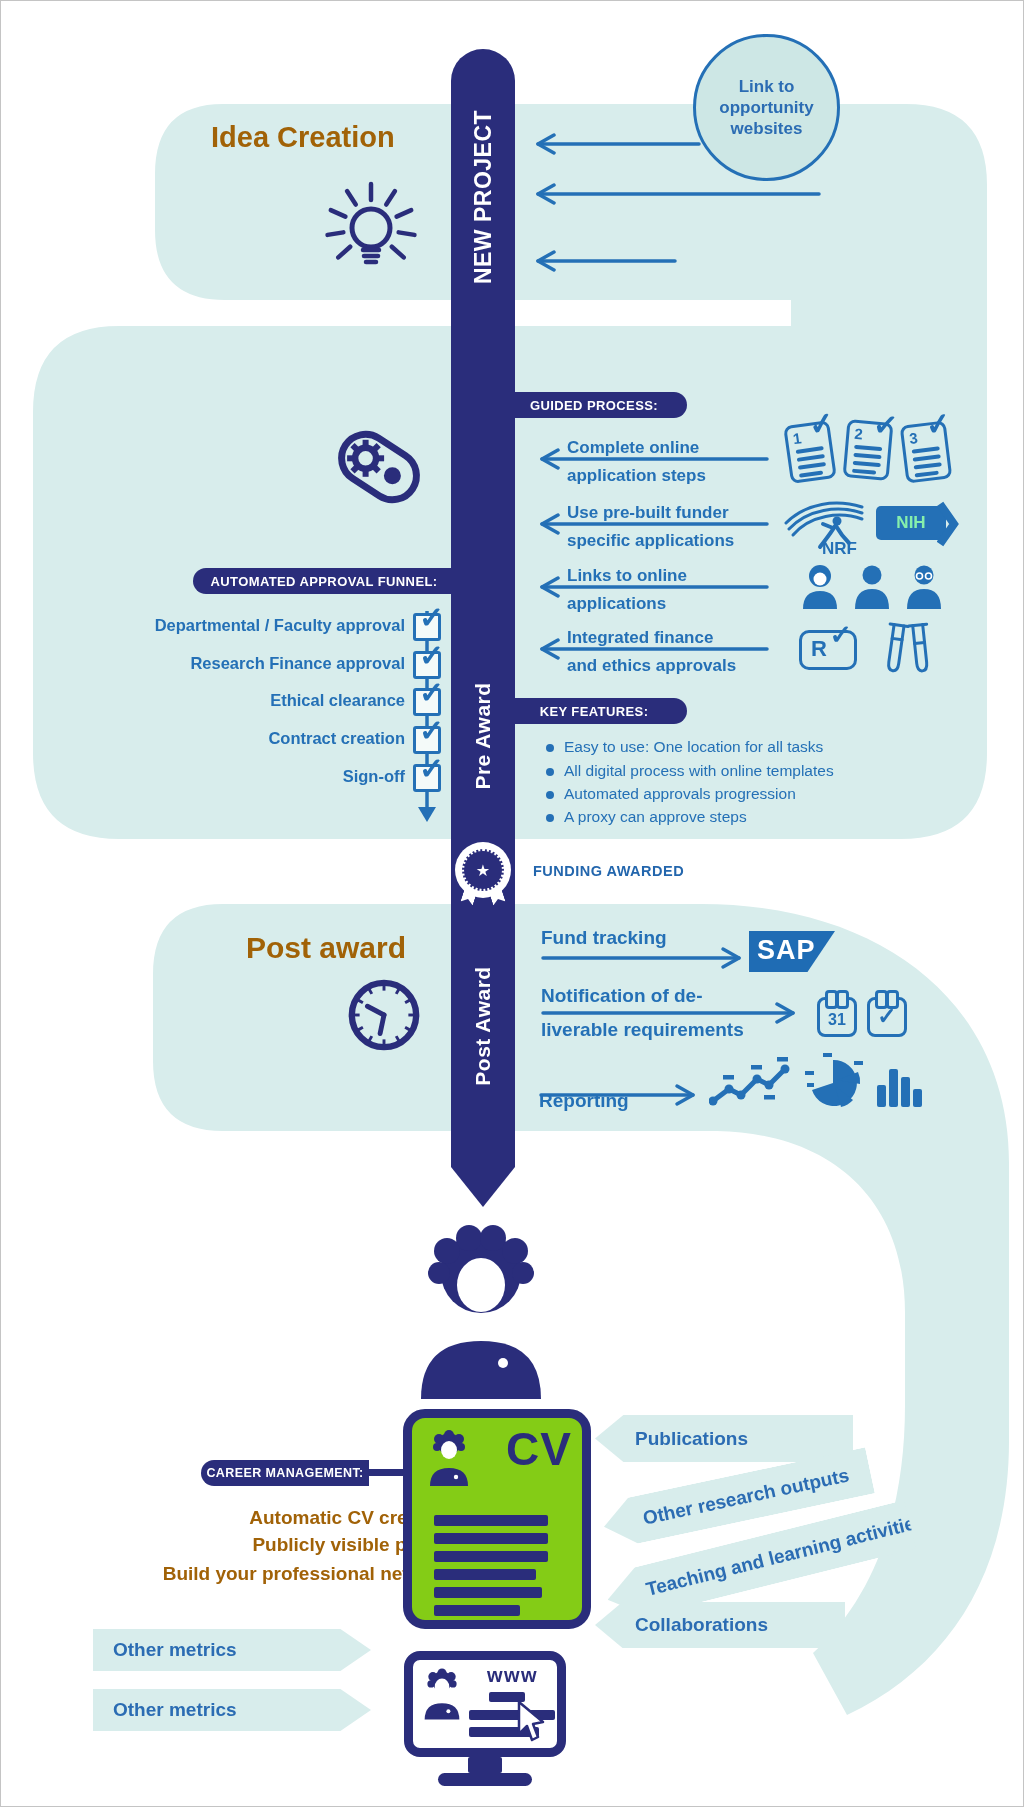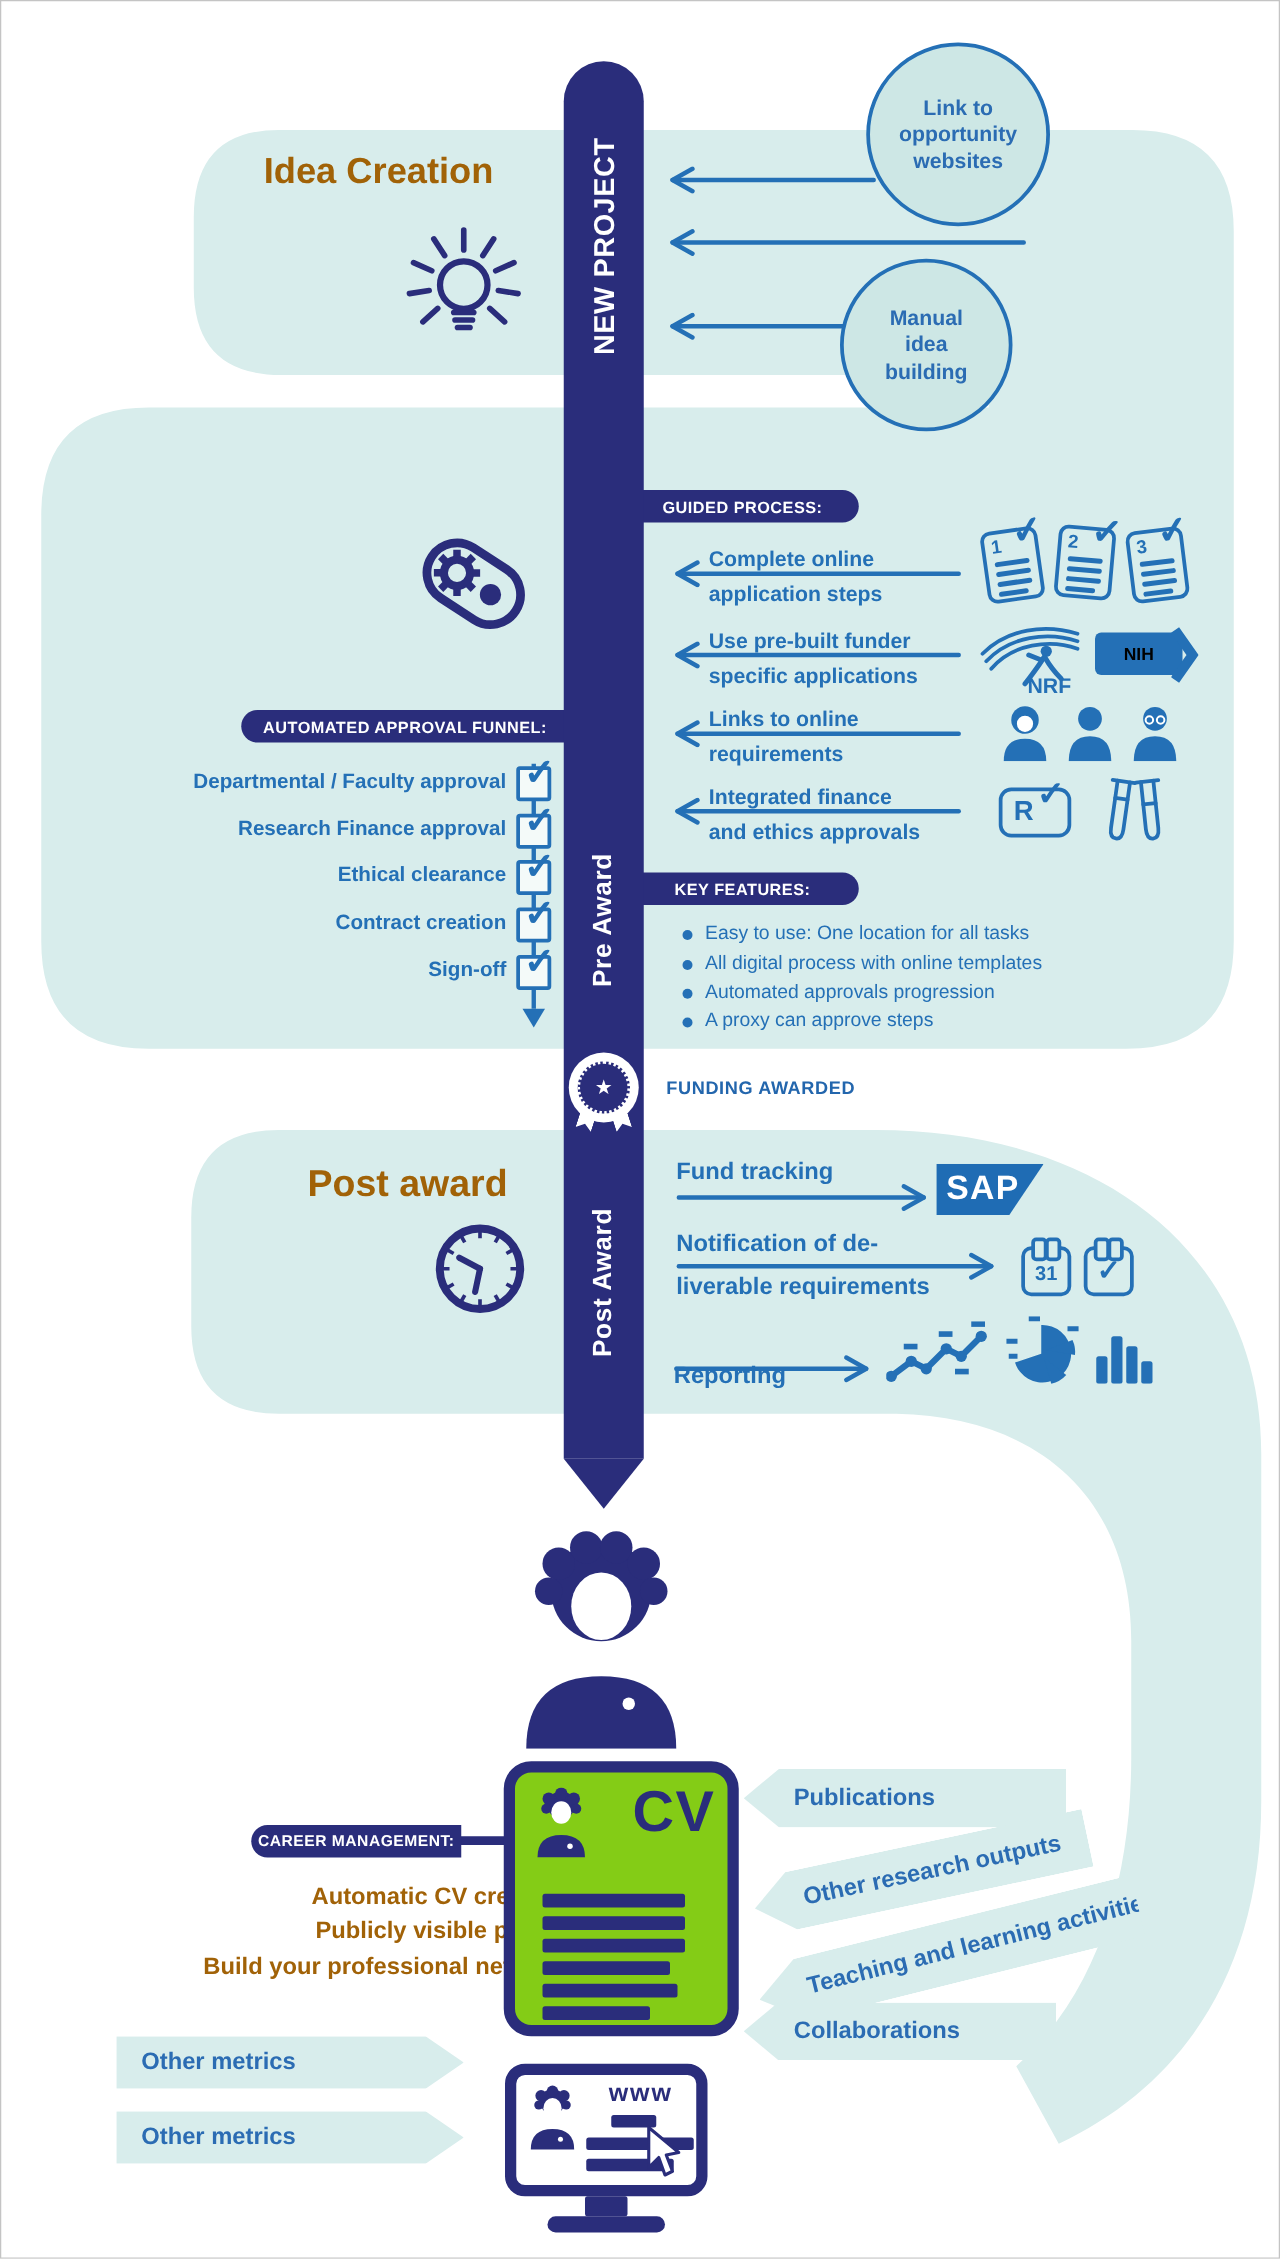--- a/index.html
+++ b/index.html
@@ -97,23 +97,20 @@
       <polyline points="29,2 13,11 29,20"></polyline>
     </svg>
   <svg class="abs arr" style="left:524px;top:249px;" width="152" height="22">
       <line x1="13" y1="11" x2="150" y2="11"></line>
       <polyline points="29,2 13,11 29,20"></polyline>
     </svg>
 
   <div class="abs bubble" style="left:692px;top:33px;width:141px;height:141px;">
       <span style="width:110px">Link to opportunity websites</span>
     </div>
-  <div class="abs bubble" style="left:671px;top:206px;width:132px;height:132px;">
-      <span style="width:95px">Manual idea building</span>
-    </div>
 
 
   <svg class="abs" style="left:333px;top:426px;z-index:10;" width="92" height="84" viewBox="0 0 92 84">
     <rect x="5" y="16" width="80" height="48" rx="24" fill="none" stroke="#2a2d7b" stroke-width="7" transform="rotate(33 45 40)"></rect>
     <g transform="translate(31.6,31.3)" stroke="#2a2d7b" fill="none">
       <circle r="10.5" stroke-width="6.5"></circle>
       <g stroke-width="6">
         <line x1="12.5" y1="0" x2="18.5" y2="0"></line>
         <line x1="12.5" y1="0" x2="18.5" y2="0" transform="rotate(45)"></line>
         <line x1="12.5" y1="0" x2="18.5" y2="0" transform="rotate(90)"></line>
@@ -141,21 +138,21 @@
       <line x1="13" y1="11" x2="238" y2="11"></line>
       <polyline points="29,2 13,11 29,20"></polyline>
     </svg>
   <div class="abs blue-t" style="left:566px;top:530px;font-size:17px;">specific applications</div>
 
   <div class="abs blue-t" style="left:566px;top:565px;font-size:17px;">Links to online</div>
   <svg class="abs arr" style="left:528px;top:575px;" width="240" height="22">
       <line x1="13" y1="11" x2="238" y2="11"></line>
       <polyline points="29,2 13,11 29,20"></polyline>
     </svg>
-  <div class="abs blue-t" style="left:566px;top:593px;font-size:17px;">requirements</div>
+  <div class="abs blue-t" style="left:566px;top:593px;font-size:17px;">applications</div>
 
   <div class="abs blue-t" style="left:566px;top:627px;font-size:17px;">Integrated finance</div>
   <svg class="abs arr" style="left:528px;top:637px;" width="240" height="22">
       <line x1="13" y1="11" x2="238" y2="11"></line>
       <polyline points="29,2 13,11 29,20"></polyline>
     </svg>
   <div class="abs blue-t" style="left:566px;top:655px;font-size:17px;">and ethics approvals</div>
 
   <div class="abs" style="left:786px;top:420px;width:180px;height:66px;z-index:12;">
     <div class="page-ic" style="left:0;top:2px;transform:rotate(-8deg);">
@@ -191,21 +188,21 @@
       <path d="M9,38 C26,18 56,14 78,22"></path>
     </g>
     <circle cx="53" cy="24" r="4.5" fill="#2470b6"></circle>
     <g stroke="#2470b6" stroke-width="4" fill="none" stroke-linecap="round">
       <path d="M51,29 C47,36 42,42 36,50"></path>
       <path d="M52,29 C56,36 60,41 65,46"></path>
       <path d="M49,31 L39,27"></path>
     </g>
     <text x="38" y="57" fill="#2470b6" font-size="17" font-weight="800">NRF</text>
   </svg>
-  <div class="abs" style="left:875px;top:505px;width:70px;height:34px;background:#2470b6;border-radius:5px;display:flex;align-items:center;justify-content:center;color:#000000;font-weight:800;font-size:14px;z-index:12;">NIH</div>
+  <div class="abs" style="left:875px;top:505px;width:70px;height:34px;background:#2470b6;border-radius:5px;display:flex;align-items:center;justify-content:center;color:#86efac;font-weight:800;font-size:17px;z-index:12;">NIH</div>
   <svg class="abs" style="left:936px;top:500px;z-index:12;" width="22" height="46" viewBox="0 0 22 46">
     <polyline points="3,3 17,23 3,43" fill="none" stroke="#2470b6" stroke-width="8"></polyline>
   </svg>
 
   <svg class="abs" style="left:800px;top:562px;z-index:12;" width="38" height="46" viewBox="0 0 38 46">
     <circle cx="19" cy="13" r="11" fill="#2470b6"></circle>
     <circle cx="19" cy="16" r="6.5" fill="#fff"></circle>
     <path d="M2,46 Q2,28 19,28 Q36,28 36,46 Z" fill="#2470b6"></path>
   </svg>
   <svg class="abs" style="left:852px;top:562px;z-index:12;" width="38" height="46" viewBox="0 0 38 46">

